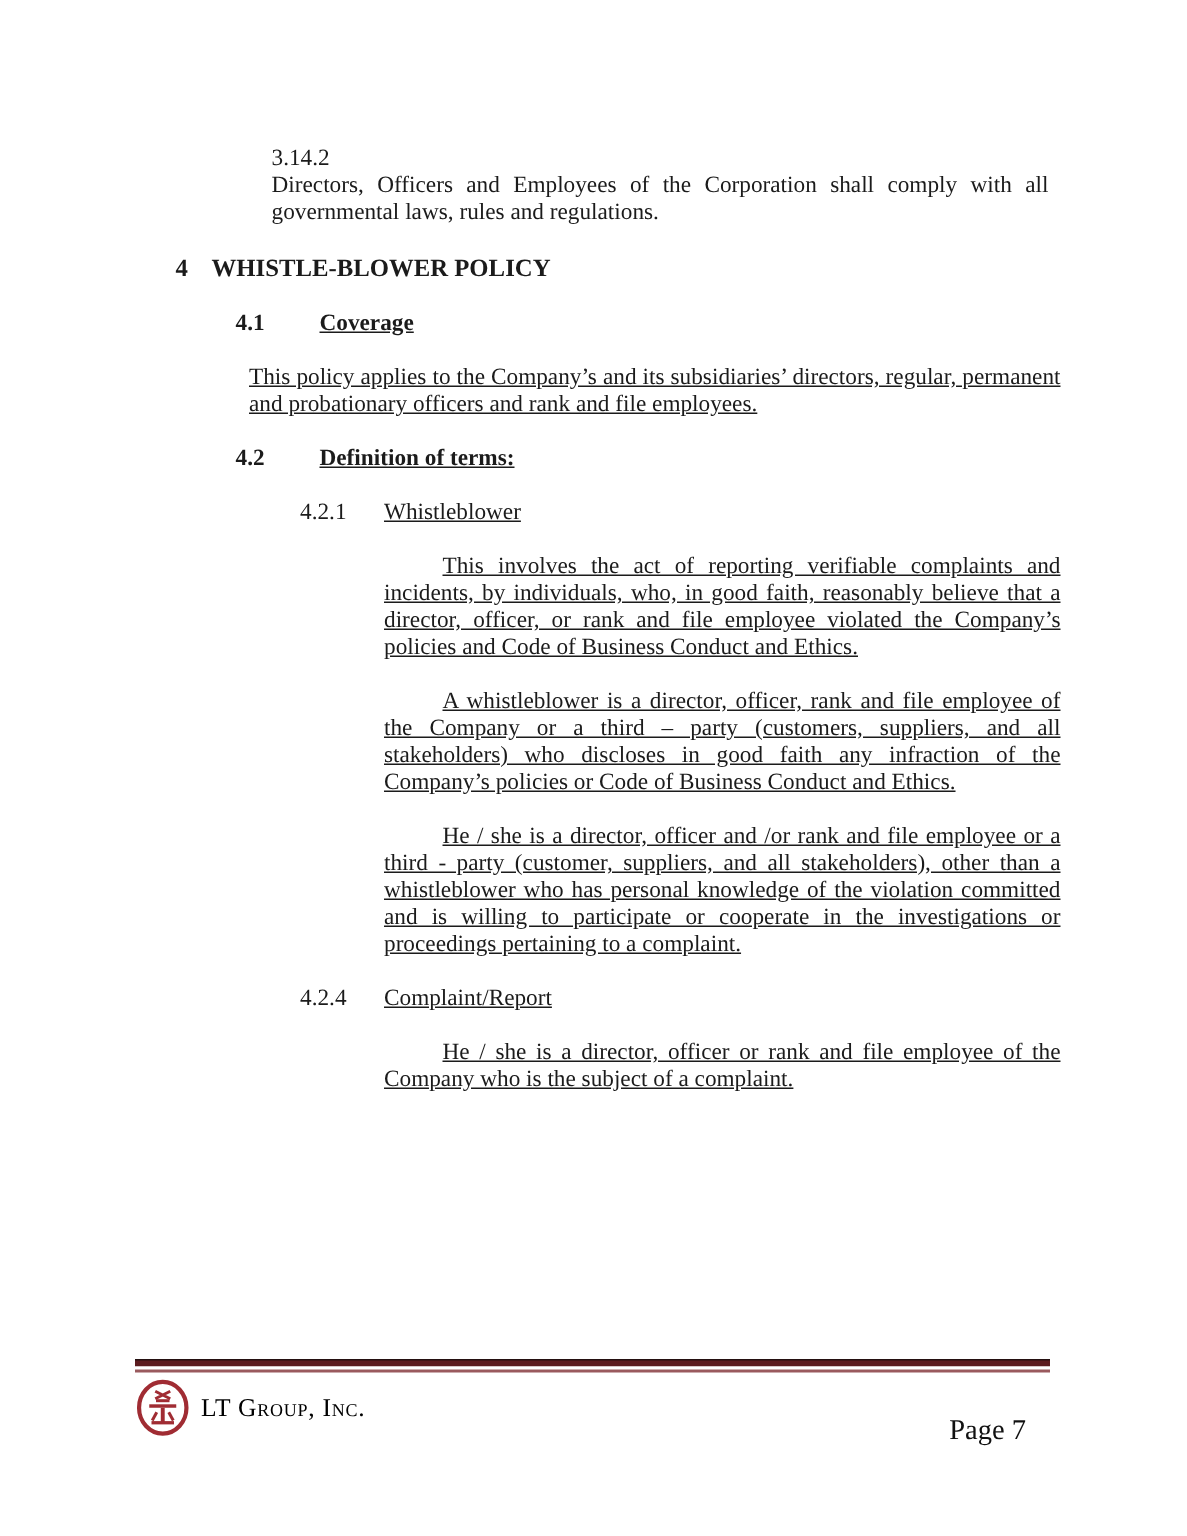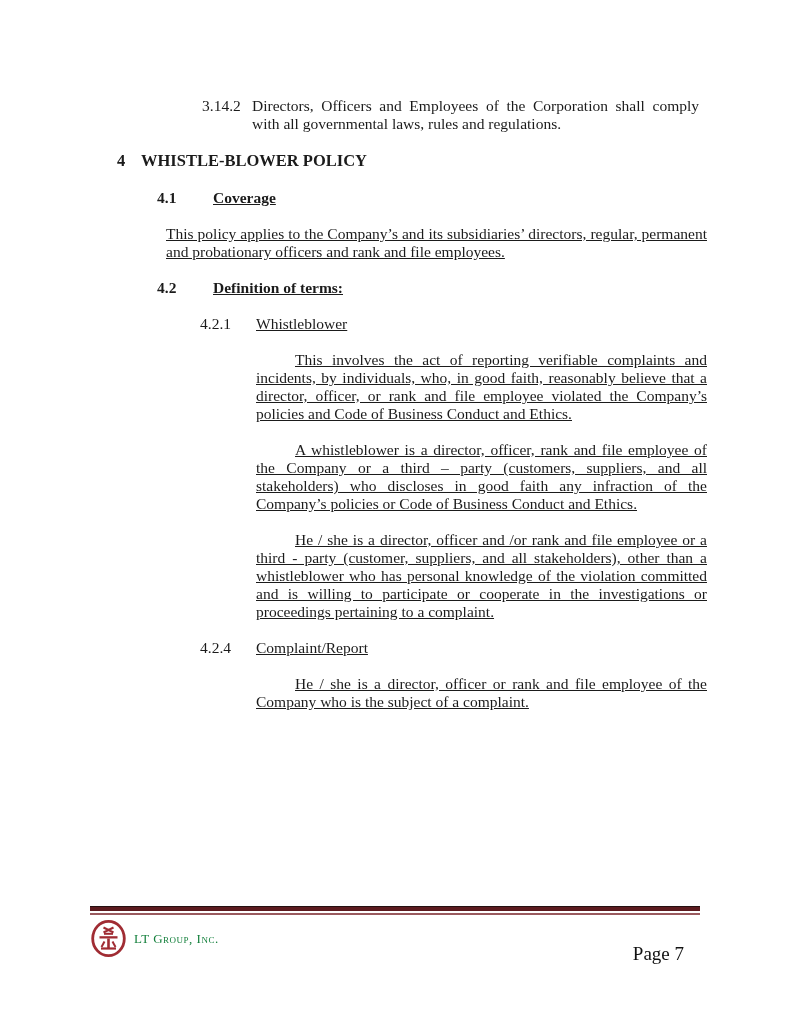--- a/index.html
+++ b/index.html
@@ -19,21 +19,21 @@
     width: 590px;
     font-size: 15.5px;
     line-height: 18px;
   }
   .block { margin-bottom: 18px; }
   .row { display: flex; align-items: baseline; }
   .row .num { flex: 0 0 auto; }
   .row .txt { flex: 1 1 auto; }
 
   
-  .b-3142 { margin-left: 85px; }
+  .b-3142 { margin-left: 64px; flex-direction: column; }
   .b-3142 .num { width: 50px; }
   .b-3142 .txt { text-align: justify; padding-right: 8px; }
 
   
   .h1 { font-weight: bold; font-size: 16.5px; line-height: 20px; }
   .h1 .num { width: 24px; }
 
   
   .h2 { font-weight: bold; margin-left: 40px; align-items: flex-end; }
   .h2 .num { width: 56px; }
@@ -66,23 +66,23 @@
     width: 610px;
   }
   .rule-thick { height: 4px; background: #5c1b1f; border-top: 1px solid #241011; }
   .rule-gap { height: 2px; background: #ffffff; }
   .rule-thin { height: 2px; background: #9a5a5e; }
   .footer-row { display: flex; align-items: center; margin-top: 4px; }
   .logo { width: 37px; height: 39px; flex: 0 0 auto; }
   .company {
     margin-left: 7px;
     font-variant: small-caps;
-    font-size: 13px;
+    font-size: 17px;
     letter-spacing: 0.5px;
-    color: #15803d;
+    color: #000000;
   }
   .page-number {
     position: absolute;
     right: 16px;
     top: 37px;
     font-size: 19px;
     color: #111111;
   }
 </style>
 </head>

